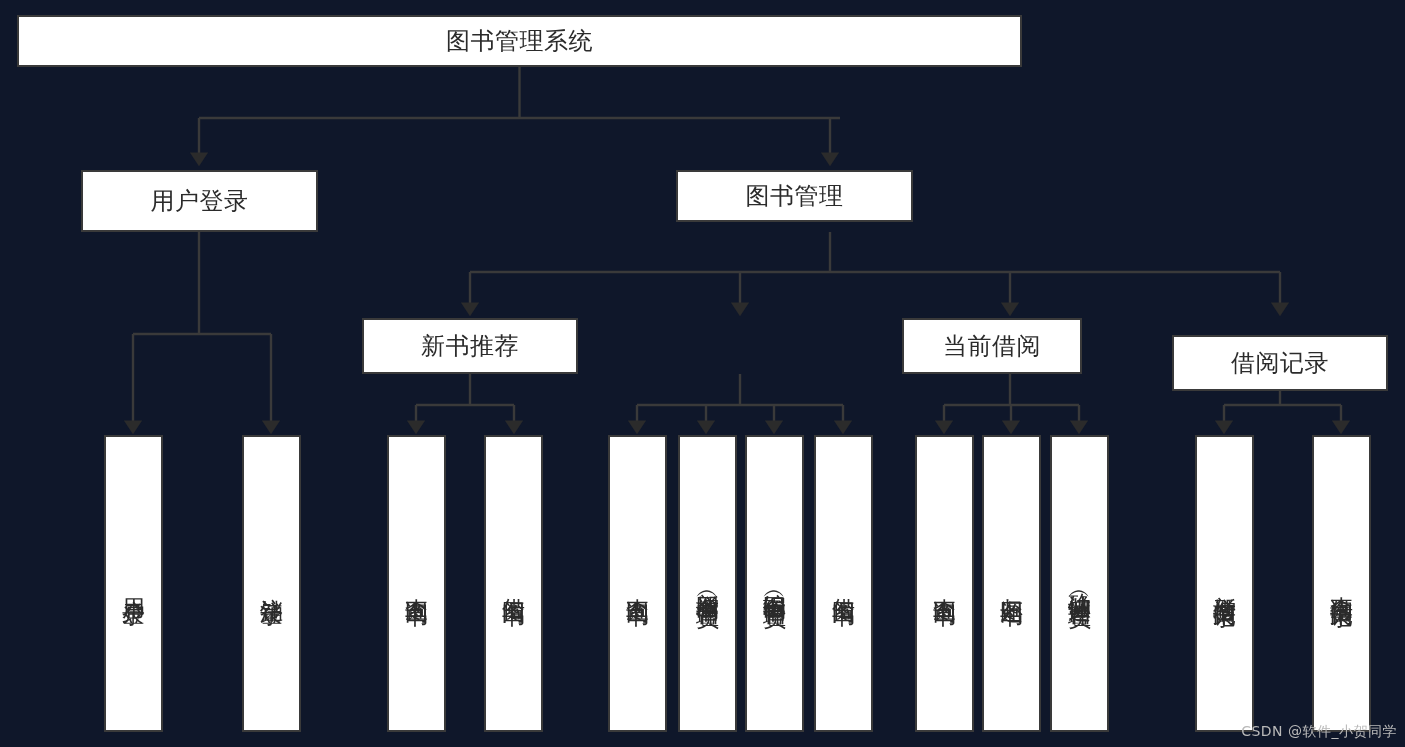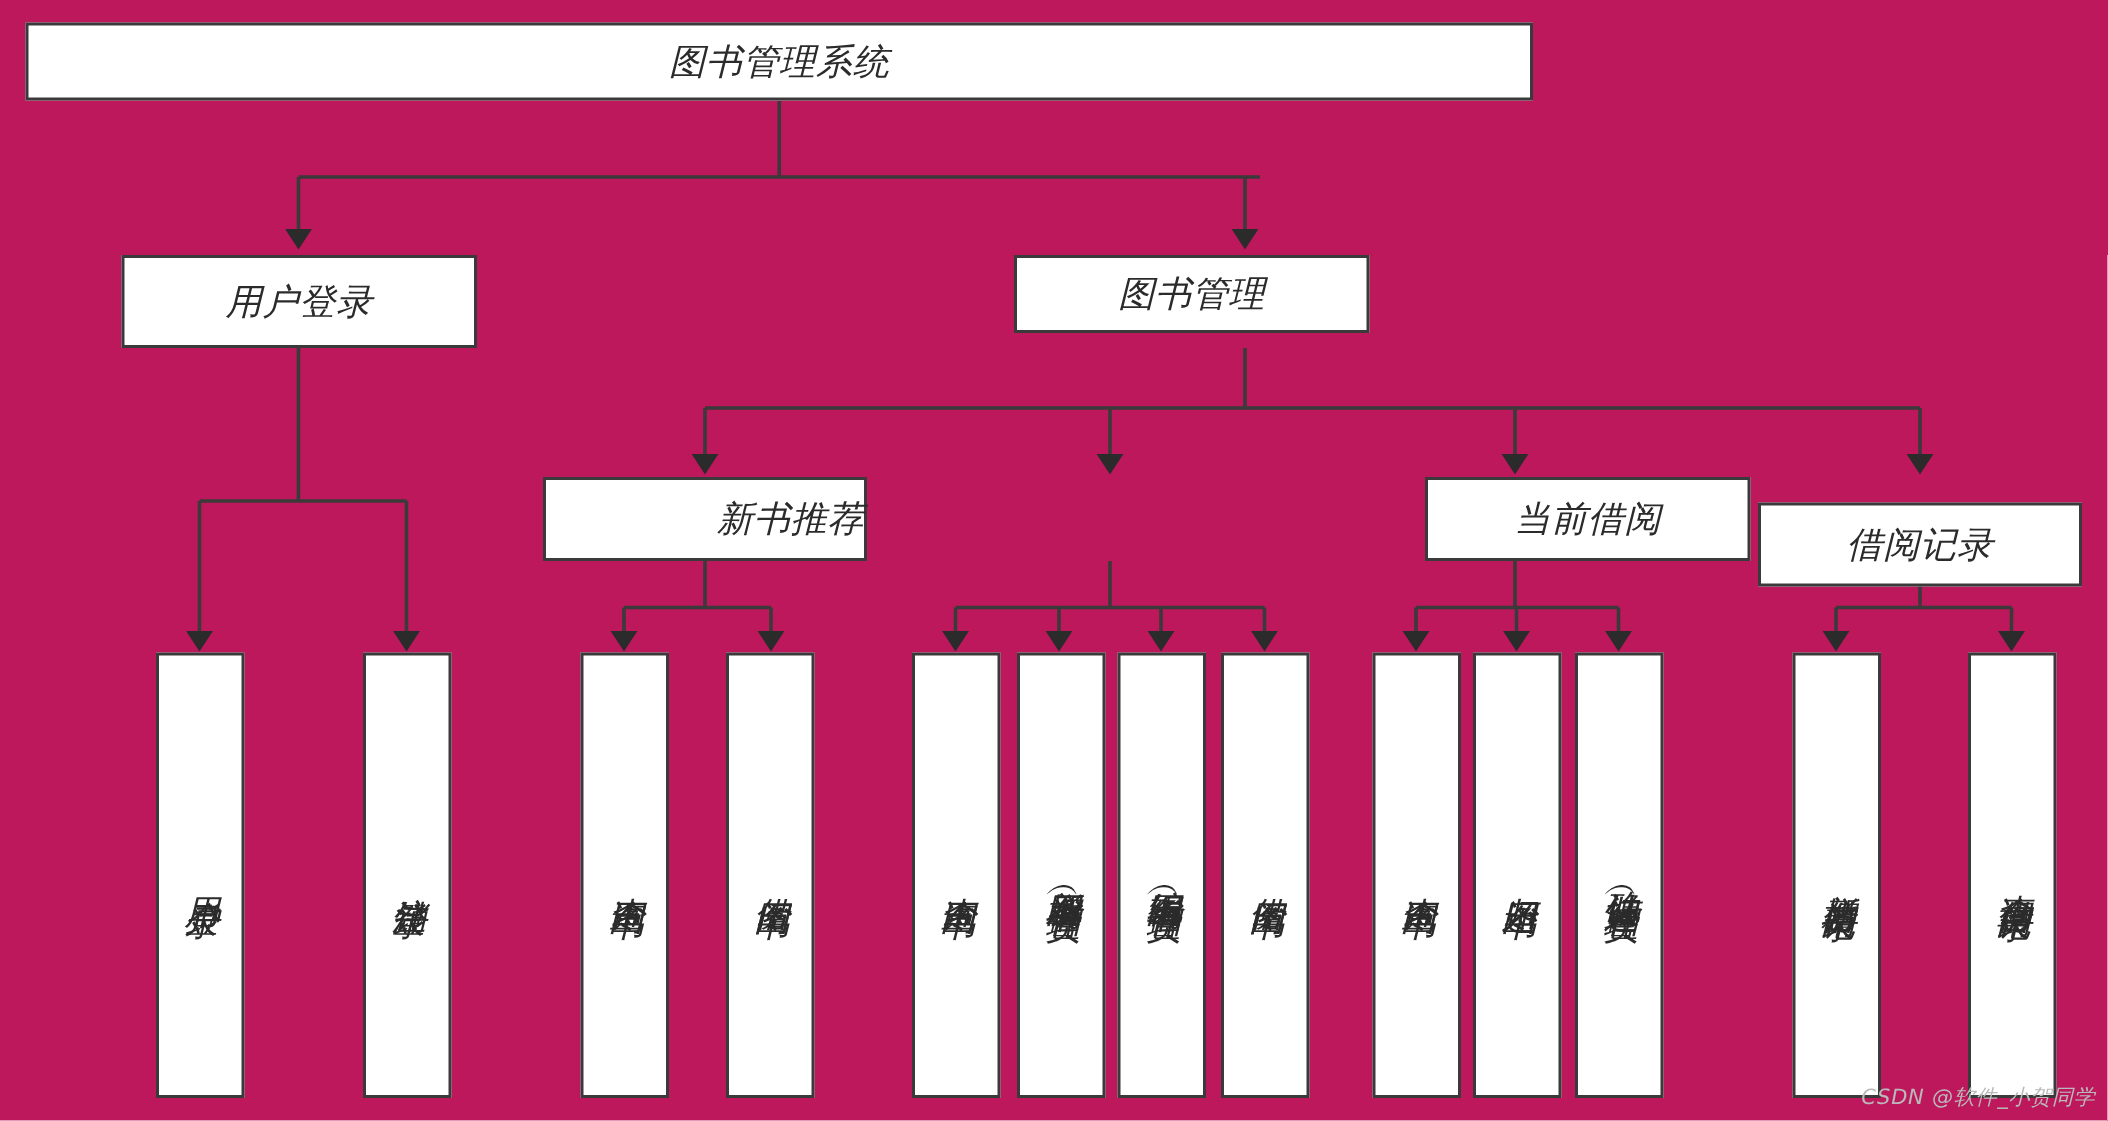--- a/index.html
+++ b/index.html
@@ -8,23 +8,22 @@
     padding: 0;
     background: #ffffff;
   }
   body {
     font-family: "DejaVu Sans", "Liberation Sans", sans-serif;
   }
   #diagram-root {
     position: relative;
     width: 1405px;
     height: 747px;
-    background: #be185d;
+    background: #0f172a;
     overflow: hidden;
-    font-style: italic;
   }
   #edge-layer {
     position: absolute;
     left: 0;
     top: 0;
     width: 1405px;
     height: 747px;
   }
   .node {
     position: absolute;
@@ -129,24 +128,24 @@
     <span>图书管理系统</span>
   </div>
 
   <div class="node horizontal" style="left:81px; top:170px; width:237px; height:62px;">
     <span>用户登录</span>
   </div>
   <div class="node horizontal" style="left:676px; top:170px; width:237px; height:52px;">
     <span>图书管理</span>
   </div>
 
-  <div class="node horizontal" style="left:362px; top:318px; width:216px; height:56px;justify-content:flex-end;">
+  <div class="node horizontal" style="left:362px; top:318px; width:216px; height:56px;">
     <span>新书推荐</span>
   </div>
-  <div class="node horizontal" style="left:902px; top:318px; width:217px; height:56px;margin-left:48px;">
+  <div class="node horizontal" style="left:902px; top:318px; width:180px; height:56px;">
     <span>当前借阅</span>
   </div>
   <div class="node horizontal" style="left:1172px; top:318px; width:216px; height:56px;margin-top:17px;">
     <span>借阅记录</span>
   </div>
 
   <div class="node vertical" style="left:104px; top:435px; width:59px; height:297px;">
     <span>用户登录</span>
   </div>
   <div class="node vertical" style="left:242px; top:435px; width:59px; height:297px;">

